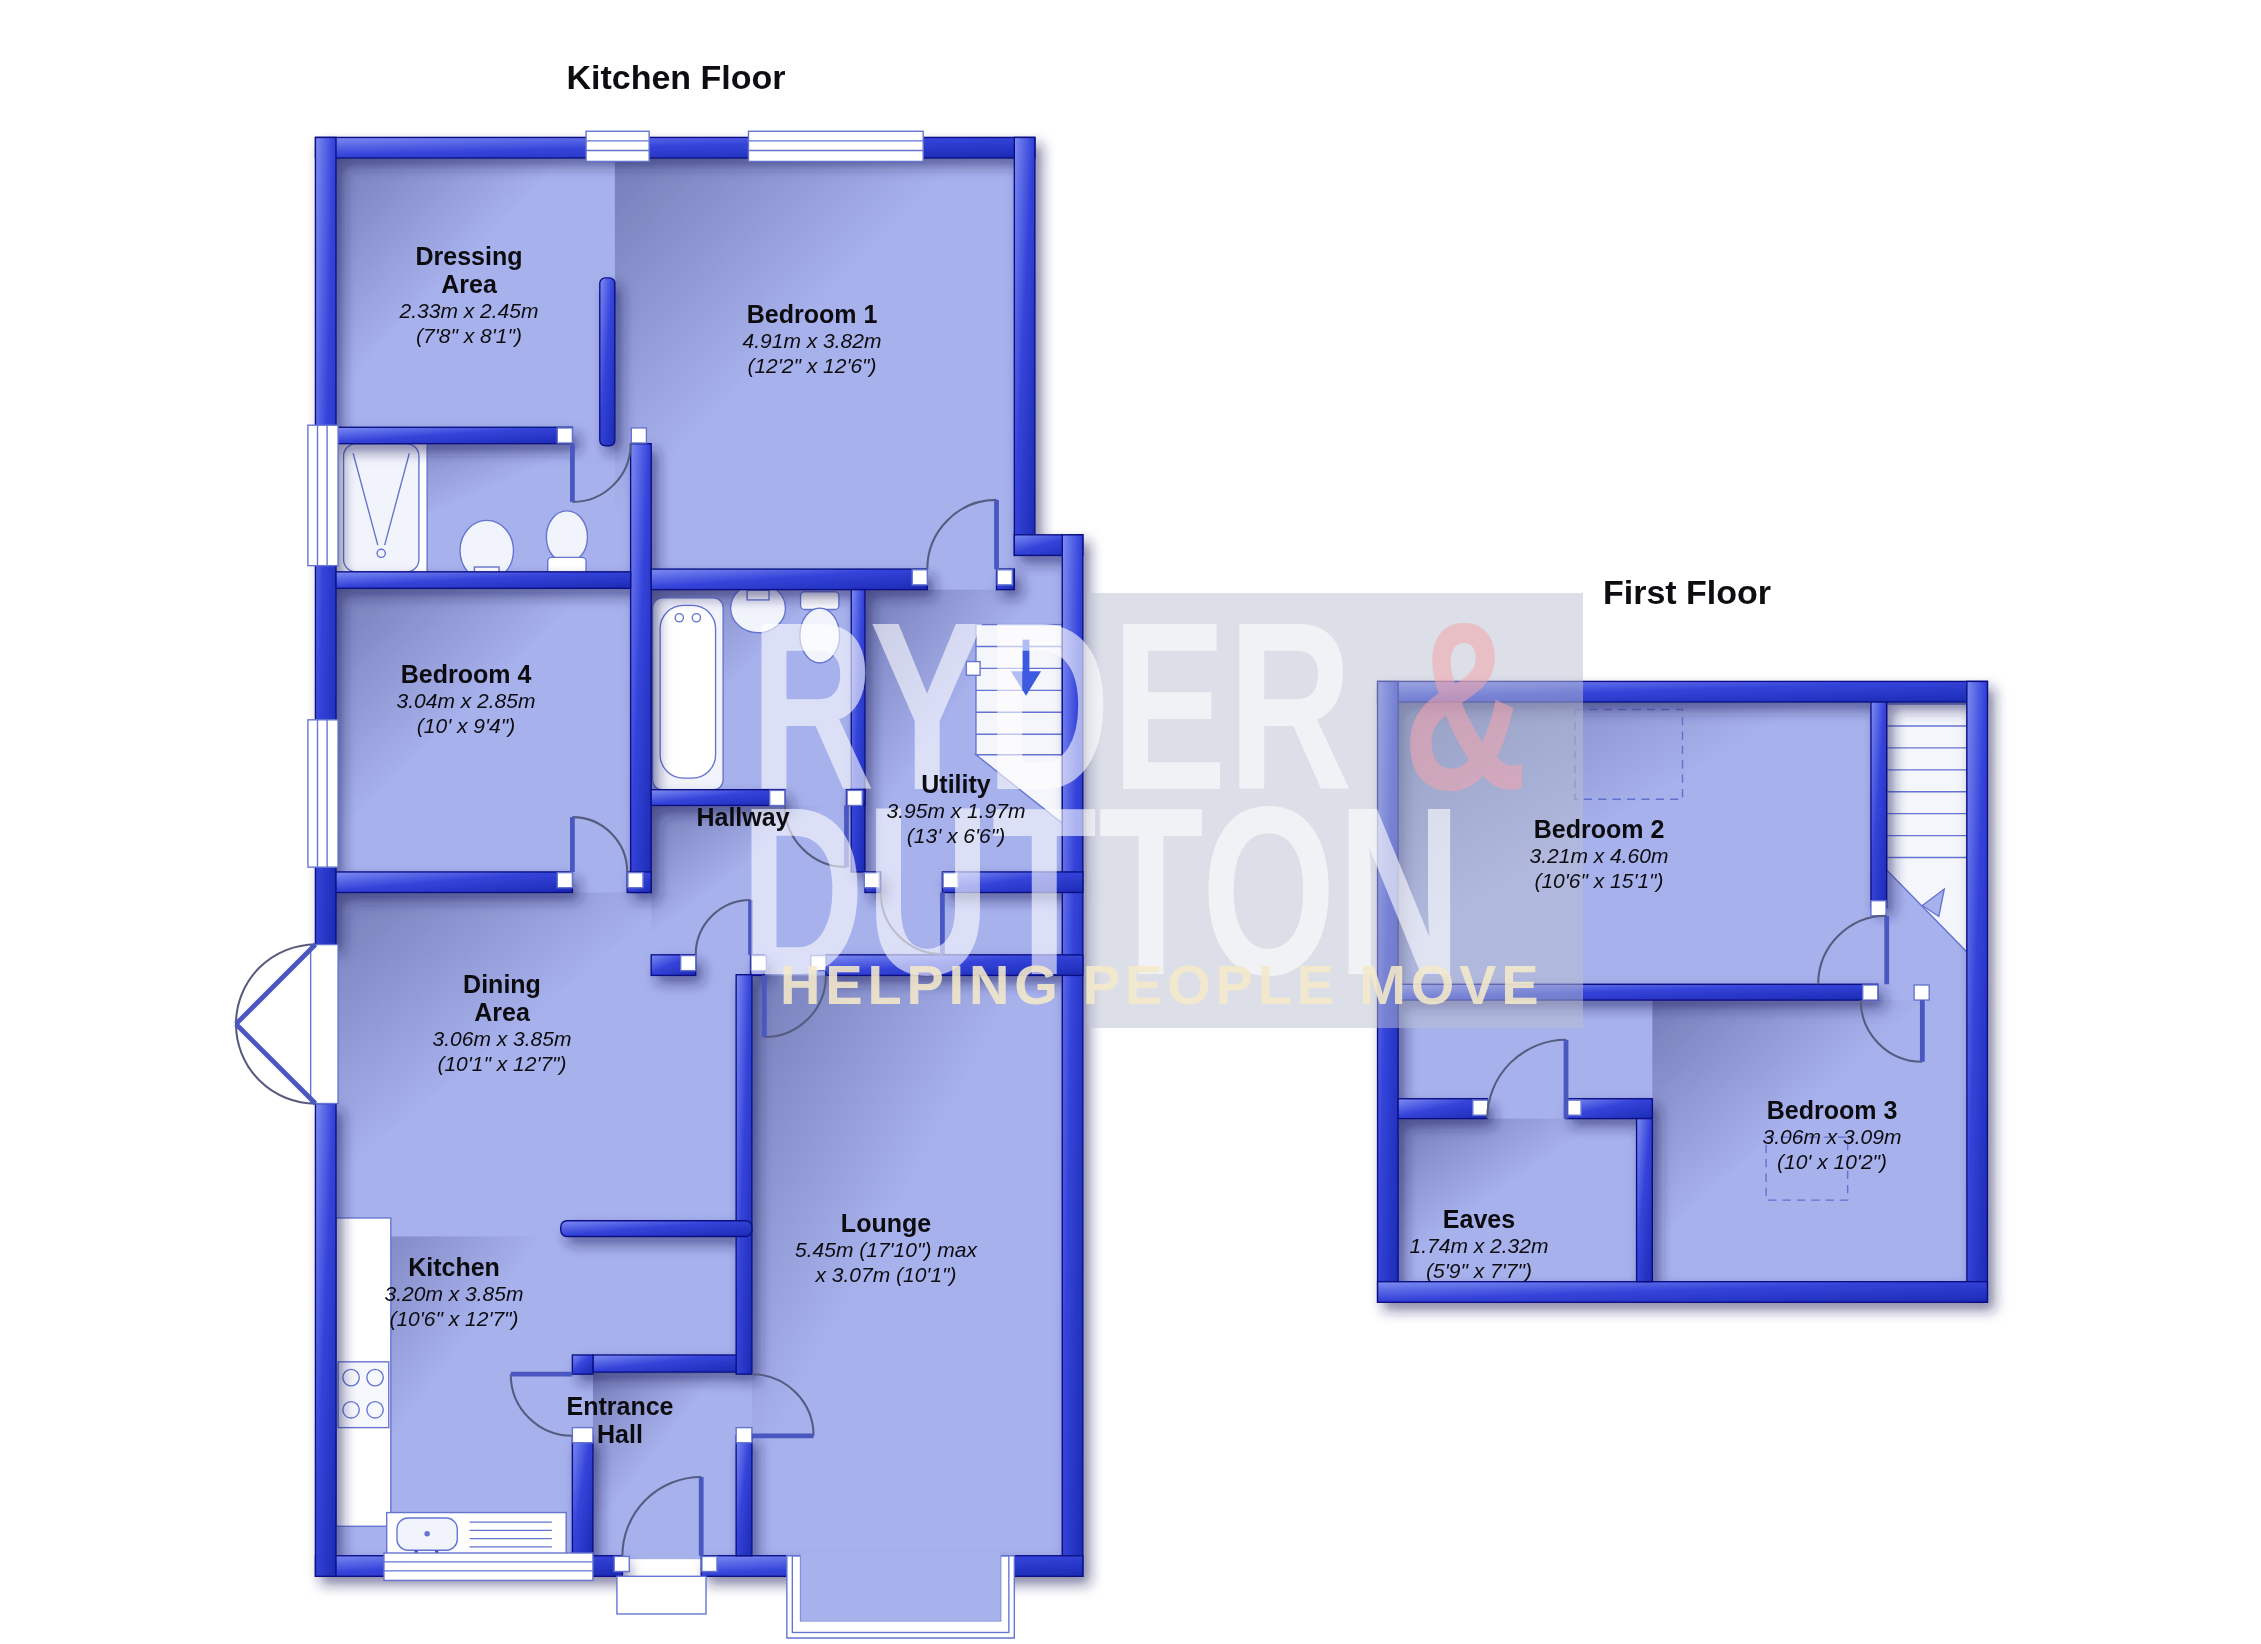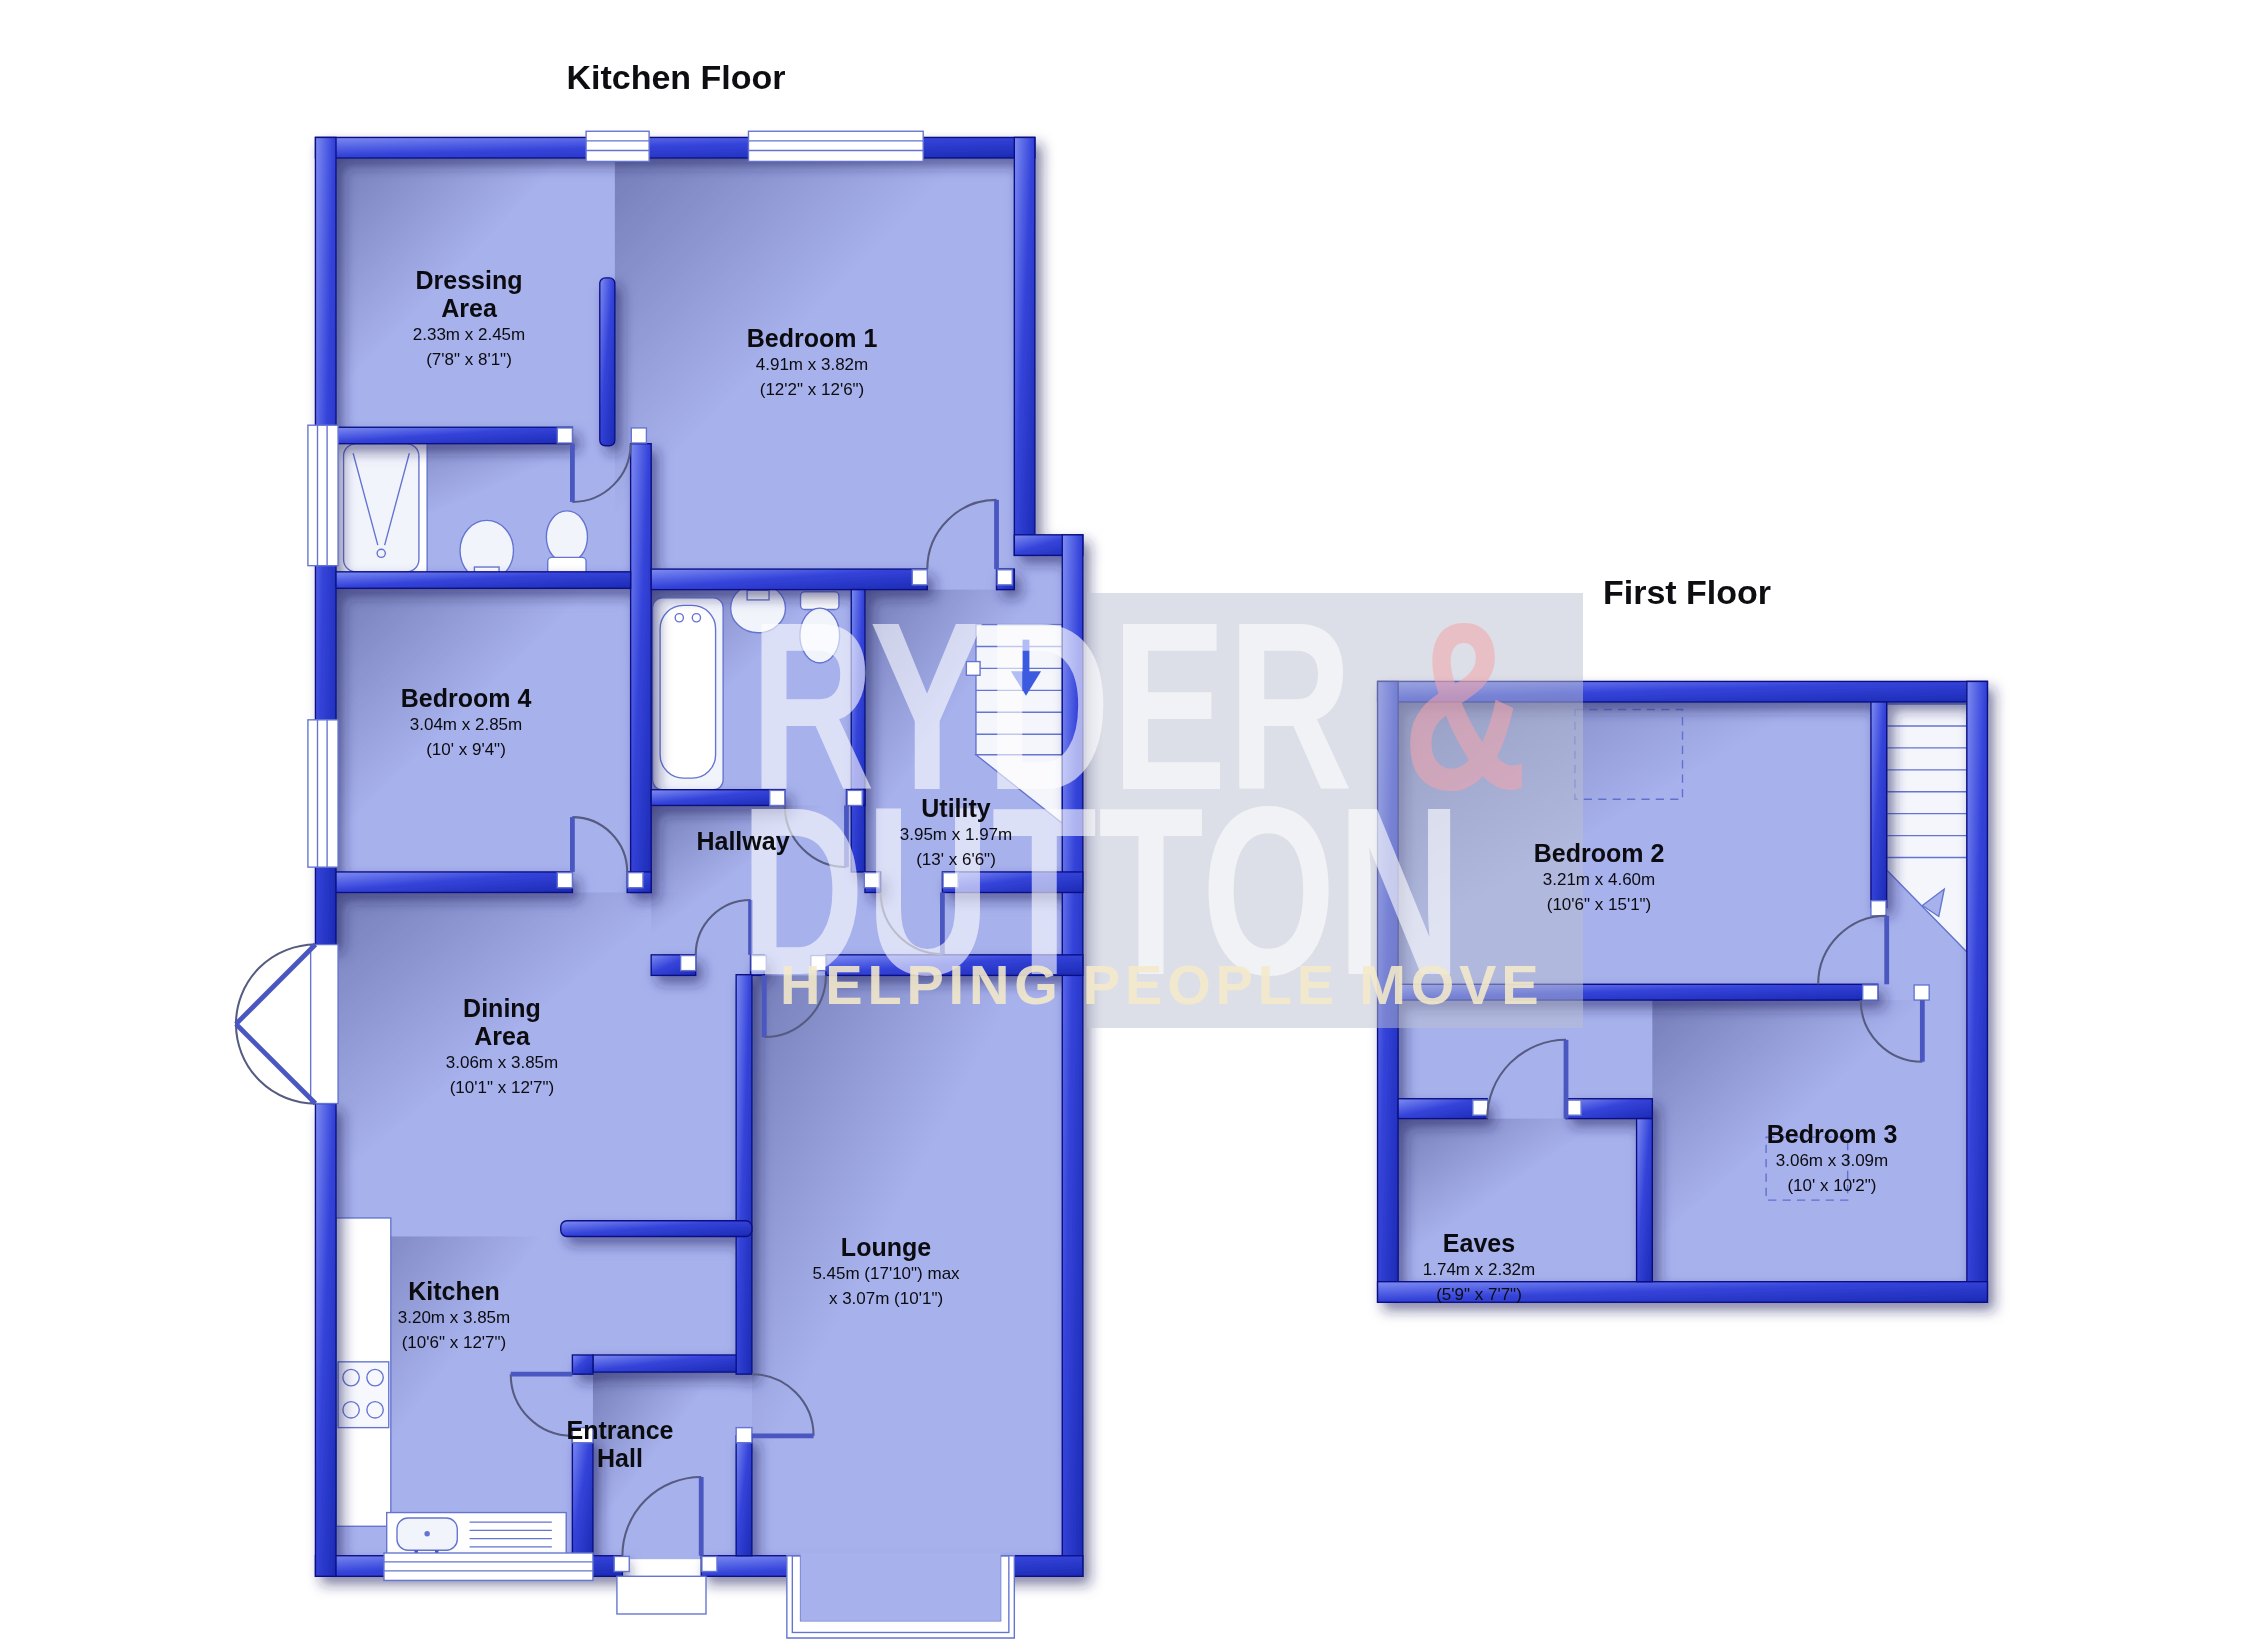--- a/index.html
+++ b/index.html
@@ -2,23 +2,23 @@
 <html style="font-size:11px"><head>
 <meta charset="utf-8">
 <style>
   html,body{margin:0;padding:0;background:#fff;}
   #canvas{position:relative;width:2261px;height:1645px;background:#ffffff;overflow:hidden;
           font-family:"Liberation Sans","DejaVu Sans",sans-serif;}
   .plan{position:absolute;z-index:1;overflow:visible;}
   .floor-title{position:absolute;transform:translate(-50%,-50%);font-size:34px;font-weight:bold;
                color:#0e0e12;z-index:6;white-space:nowrap;}
   .label{position:absolute;transform:translate(-50%,-50%);text-align:center;color:#0c0c10;
-         white-space:nowrap;z-index:6;margin-top:24px;}
+         white-space:nowrap;z-index:6;}
   .rn{font-weight:bold;font-size:25px;line-height:28px;}
-  .rd{font-size:17px;line-height:25px;}
+  .rd{font-size:21px;line-height:25px;font-style:italic;}
   
   #wm-band{position:absolute;left:1087px;top:593px;width:496px;height:435px;
            background:rgba(186,192,208,0.50);z-index:4;}
   .wm-big{position:absolute;z-index:5;font-weight:bold;font-size:240px;line-height:1;
           color:rgba(255,255,255,0.60);transform:scaleX(0.72);transform-origin:0 0;
           white-space:nowrap;letter-spacing:1.4px;}
   .wm-amp{color:rgba(244,164,172,0.55);}
   #wm-tagline{position:absolute;left:780px;top:957px;z-index:5;font-weight:bold;font-size:56px;
           line-height:1;letter-spacing:4.8px;color:rgba(244,233,202,0.88);white-space:nowrap;}
 </style>

